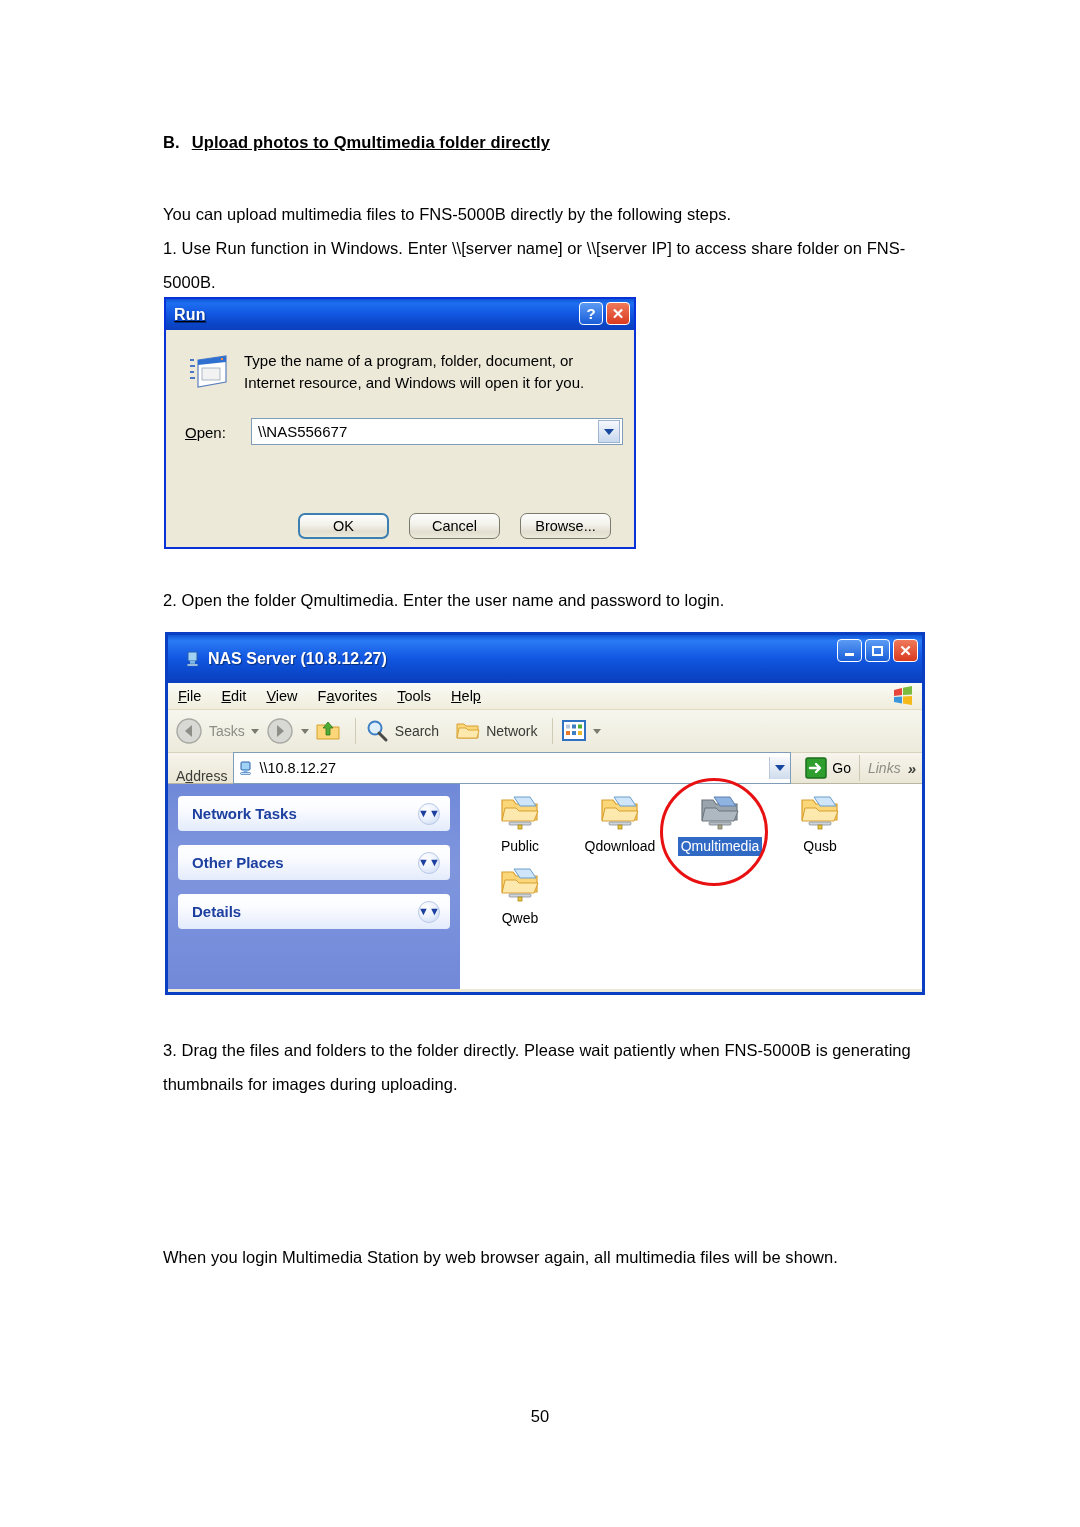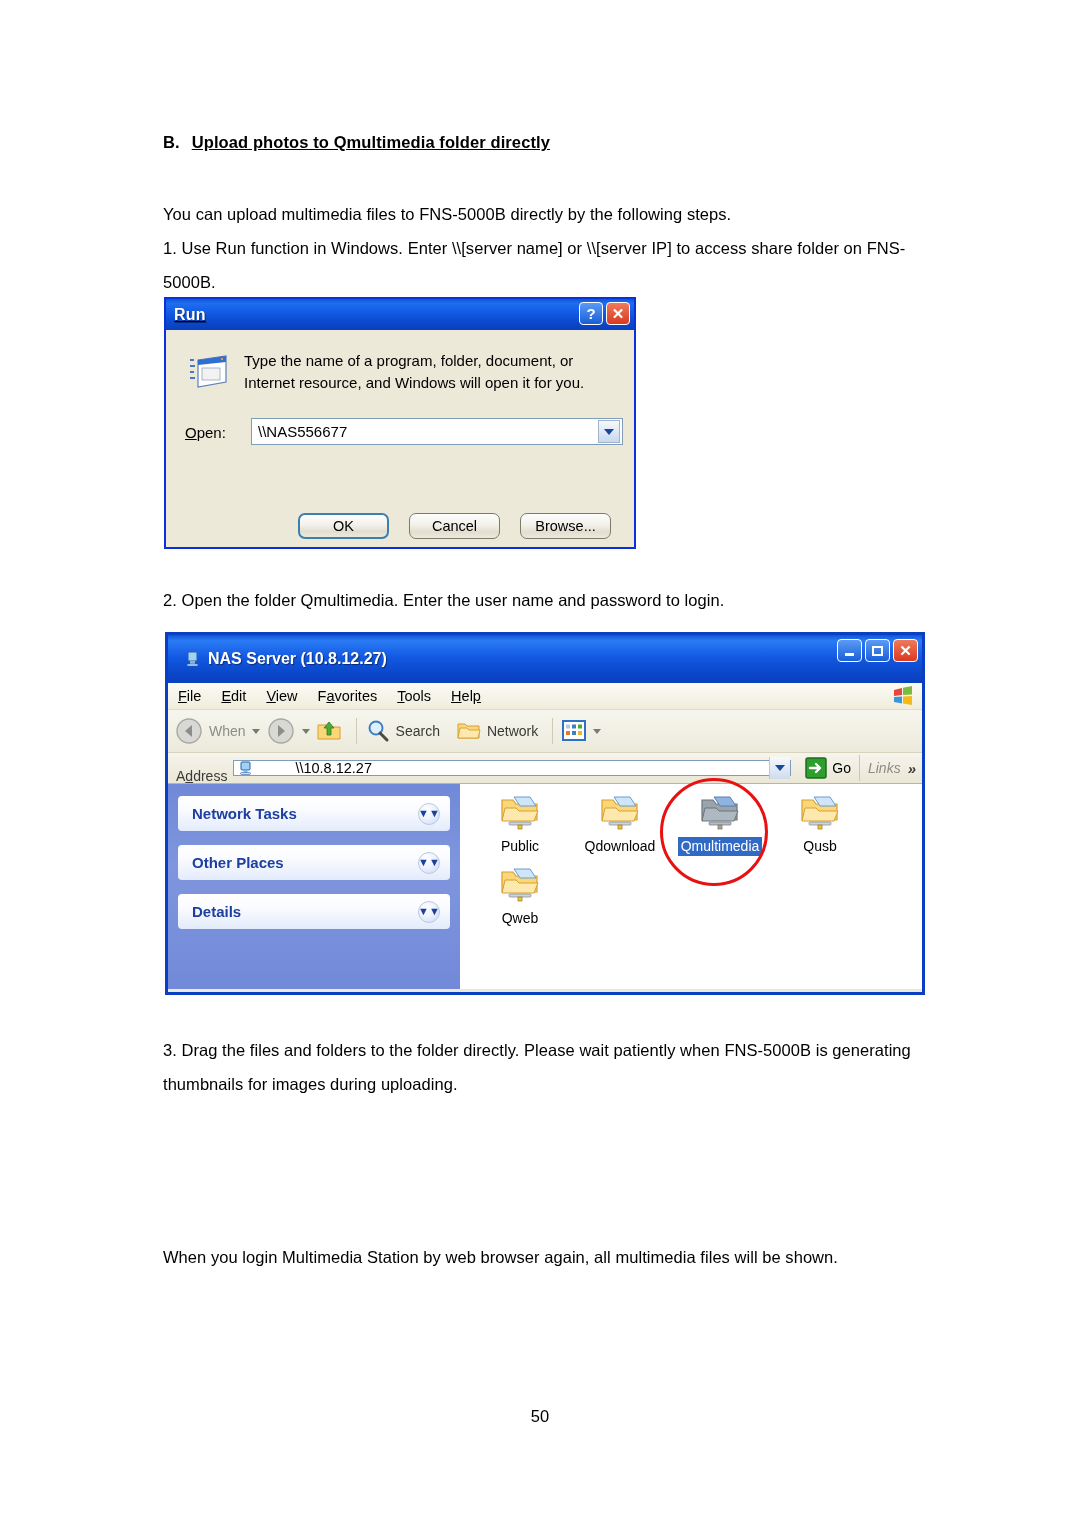--- a/index.html
+++ b/index.html
@@ -238,27 +238,26 @@
     height: 30px;
     background: linear-gradient(180deg,#f6f4ec,#eae7d6);
     display: flex; align-items: center;
     border-bottom: 1px solid #b9b5a0;
     position: relative;
   }
   .addr-label { font-size: 14px; margin: 16px 6px 0 8px; color: #3a3a36; }
   .addr-label u { text-decoration: underline; }
   .addr-field {
     flex: 1;
-    height: 16px;
+    height: 32px;
     background: #fff;
     border: 1px solid #7f9db9;
     box-sizing: border-box;
     display: flex; align-items: center;
     margin-right: 0;
-    gap: 36px;
   }
   .addr-icon { width: 16px; height: 16px; margin: 0 5px 0 4px; }
   .addr-value { font-size: 14.5px; flex: 1; }
   .addr-arrow {
     width: 20px; height: 22px;
     display: flex; align-items: center; justify-content: center;
     background: linear-gradient(180deg,#f7f9fd,#cfdced);
     border-left: 1px solid #b8c7da;
   }
   .go-btn { display: flex; align-items: center; padding: 0 8px 0 14px; }
@@ -444,21 +443,21 @@
         <path d="M11,11.4 L20,11 L20,20 L11,18.6 Z" fill="#f5b919"></path>
       </svg>
     </div>
 
     <div class="ex-toolbar">
       <div class="tbar-item">
         <svg width="30" height="30" viewBox="0 0 30 30">
           <circle cx="15" cy="15" r="12" fill="#d8d8d4" stroke="#a9a9a4" stroke-width="1.4"></circle>
           <path d="M18,9 L11,15 L18,21 Z" fill="#8e8e89"></path>
         </svg>
-        <span class="tbar-label dim">When</span>
+        <span class="tbar-label dim">Tasks</span>
         <span class="tbar-caret"></span>
       </div>
       <div class="tbar-item">
         <svg width="30" height="30" viewBox="0 0 30 30">
           <circle cx="15" cy="15" r="12" fill="#d8d8d4" stroke="#a9a9a4" stroke-width="1.4"></circle>
           <path d="M12,9 L19,15 L12,21 Z" fill="#8e8e89"></path>
         </svg>
         <span class="tbar-caret"></span>
       </div>
       <div class="tbar-item">

